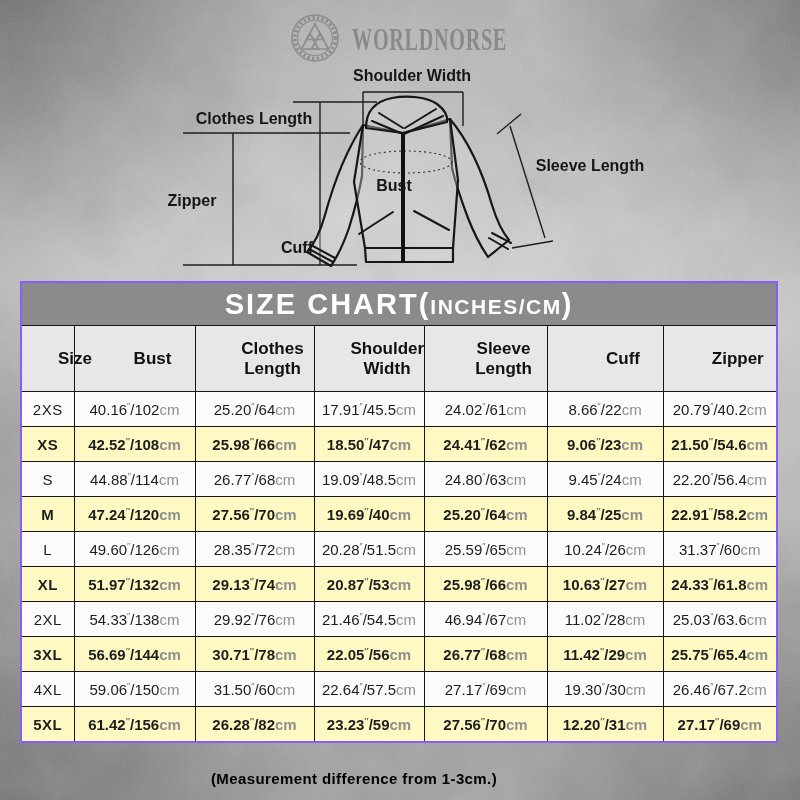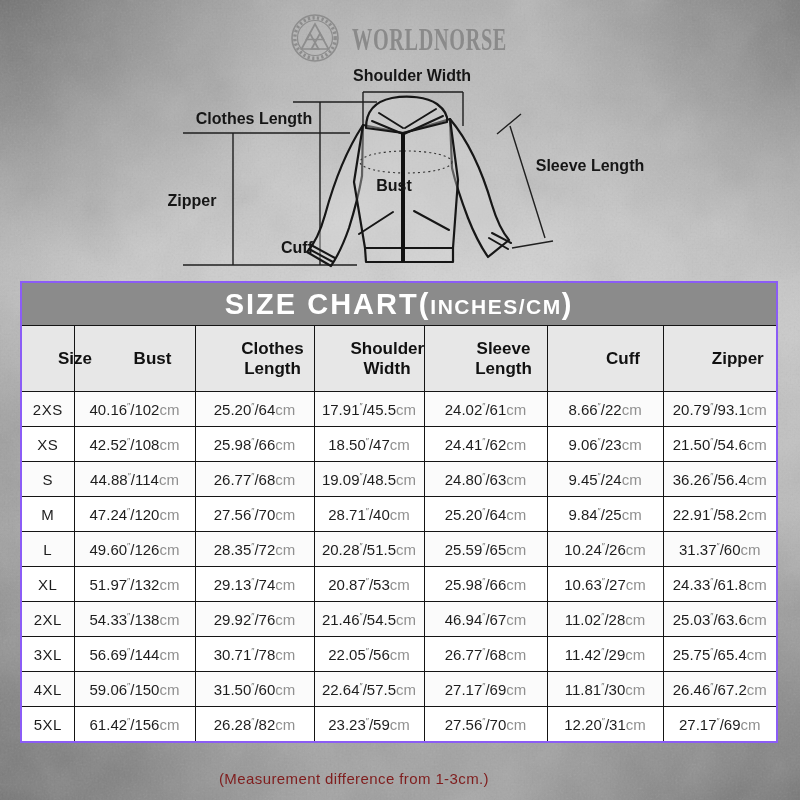--- a/index.html
+++ b/index.html
@@ -42,27 +42,27 @@
     background:#8b8b8b;height:42px;color:#ffffff;
     letter-spacing:2px;white-space:nowrap;
   }
   .title-big{font-size:29px;font-weight:bold;}
   .title-small{font-size:21px;font-weight:bold;letter-spacing:1.5px;}
   .chart thead th{
     background:#e7e7e7;height:65px;font-size:17px;font-weight:bold;
     line-height:1.12;color:#111;padding-left:36px;
   }
   .chart tbody td{height:34px;background:#fbfbfb;font-size:15px;color:#1d1d1d;white-space:nowrap;}
-  .chart tbody tr.alt td{background:#ffffff;}
+  .chart tbody tr.alt td{background:#fef9c3;font-weight:bold;}
   .size-cell{font-size:19px;letter-spacing:0.5px;}
   .chart sup{font-size:9px;color:#6e6e6e;vertical-align:super;line-height:0;}
   .cm{color:#8f8f8f;}
   .footer-note{
     position:absolute;left:0;top:770px;width:708px;text-align:center;
-    font-size:15px;font-weight:normal;color:#7f1d1d;letter-spacing:0.4px;
+    font-size:15px;font-weight:bold;color:#000000;letter-spacing:0.4px;
   }
 </style>
 </head>
 <body>
 
 <div class="bg-base"></div>
 
 <svg class="bg-noise" width="800" height="800" aria-hidden="true">
   <defs>
     <filter id="cloud" x="0" y="0" width="100%" height="100%">
@@ -169,45 +169,45 @@
     </tr>
   </thead>
   <tbody>
       <tr>
         <td class="size-cell">2XS</td>
         <td><span class="n">40.16</span><sup>″</sup><span class="n">/102</span><span class="cm">cm</span></td>
         <td><span class="n">25.20</span><sup>″</sup><span class="n">/64</span><span class="cm">cm</span></td>
         <td><span class="n">17.91</span><sup>″</sup><span class="n">/45.5</span><span class="cm">cm</span></td>
         <td><span class="n">24.02</span><sup>″</sup><span class="n">/61</span><span class="cm">cm</span></td>
         <td><span class="n">8.66</span><sup>″</sup><span class="n">/22</span><span class="cm">cm</span></td>
-        <td><span class="n">20.79</span><sup>″</sup><span class="n">/93.1</span><span class="cm">cm</span></td>
+        <td><span class="n">20.79</span><sup>″</sup><span class="n">/40.2</span><span class="cm">cm</span></td>
       </tr>
       <tr class="alt">
         <td class="size-cell">XS</td>
         <td><span class="n">42.52</span><sup>″</sup><span class="n">/108</span><span class="cm">cm</span></td>
         <td><span class="n">25.98</span><sup>″</sup><span class="n">/66</span><span class="cm">cm</span></td>
         <td><span class="n">18.50</span><sup>″</sup><span class="n">/47</span><span class="cm">cm</span></td>
         <td><span class="n">24.41</span><sup>″</sup><span class="n">/62</span><span class="cm">cm</span></td>
         <td><span class="n">9.06</span><sup>″</sup><span class="n">/23</span><span class="cm">cm</span></td>
         <td><span class="n">21.50</span><sup>″</sup><span class="n">/54.6</span><span class="cm">cm</span></td>
       </tr>
       <tr>
         <td class="size-cell">S</td>
         <td><span class="n">44.88</span><sup>″</sup><span class="n">/114</span><span class="cm">cm</span></td>
         <td><span class="n">26.77</span><sup>″</sup><span class="n">/68</span><span class="cm">cm</span></td>
         <td><span class="n">19.09</span><sup>″</sup><span class="n">/48.5</span><span class="cm">cm</span></td>
         <td><span class="n">24.80</span><sup>″</sup><span class="n">/63</span><span class="cm">cm</span></td>
         <td><span class="n">9.45</span><sup>″</sup><span class="n">/24</span><span class="cm">cm</span></td>
-        <td><span class="n">36.26</span><sup>″</sup><span class="n">/56.4</span><span class="cm">cm</span></td>
+        <td><span class="n">22.20</span><sup>″</sup><span class="n">/56.4</span><span class="cm">cm</span></td>
       </tr>
       <tr class="alt">
         <td class="size-cell">M</td>
         <td><span class="n">47.24</span><sup>″</sup><span class="n">/120</span><span class="cm">cm</span></td>
         <td><span class="n">27.56</span><sup>″</sup><span class="n">/70</span><span class="cm">cm</span></td>
-        <td><span class="n">28.71</span><sup>″</sup><span class="n">/40</span><span class="cm">cm</span></td>
+        <td><span class="n">19.69</span><sup>″</sup><span class="n">/40</span><span class="cm">cm</span></td>
         <td><span class="n">25.20</span><sup>″</sup><span class="n">/64</span><span class="cm">cm</span></td>
         <td><span class="n">9.84</span><sup>″</sup><span class="n">/25</span><span class="cm">cm</span></td>
         <td><span class="n">22.91</span><sup>″</sup><span class="n">/58.2</span><span class="cm">cm</span></td>
       </tr>
       <tr>
         <td class="size-cell">L</td>
         <td><span class="n">49.60</span><sup>″</sup><span class="n">/126</span><span class="cm">cm</span></td>
         <td><span class="n">28.35</span><sup>″</sup><span class="n">/72</span><span class="cm">cm</span></td>
         <td><span class="n">20.28</span><sup>″</sup><span class="n">/51.5</span><span class="cm">cm</span></td>
         <td><span class="n">25.59</span><sup>″</sup><span class="n">/65</span><span class="cm">cm</span></td>
@@ -240,21 +240,21 @@
         <td><span class="n">26.77</span><sup>″</sup><span class="n">/68</span><span class="cm">cm</span></td>
         <td><span class="n">11.42</span><sup>″</sup><span class="n">/29</span><span class="cm">cm</span></td>
         <td><span class="n">25.75</span><sup>″</sup><span class="n">/65.4</span><span class="cm">cm</span></td>
       </tr>
       <tr>
         <td class="size-cell">4XL</td>
         <td><span class="n">59.06</span><sup>″</sup><span class="n">/150</span><span class="cm">cm</span></td>
         <td><span class="n">31.50</span><sup>″</sup><span class="n">/60</span><span class="cm">cm</span></td>
         <td><span class="n">22.64</span><sup>″</sup><span class="n">/57.5</span><span class="cm">cm</span></td>
         <td><span class="n">27.17</span><sup>″</sup><span class="n">/69</span><span class="cm">cm</span></td>
-        <td><span class="n">11.81</span><sup>″</sup><span class="n">/30</span><span class="cm">cm</span></td>
+        <td><span class="n">19.30</span><sup>″</sup><span class="n">/30</span><span class="cm">cm</span></td>
         <td><span class="n">26.46</span><sup>″</sup><span class="n">/67.2</span><span class="cm">cm</span></td>
       </tr>
       <tr class="alt">
         <td class="size-cell">5XL</td>
         <td><span class="n">61.42</span><sup>″</sup><span class="n">/156</span><span class="cm">cm</span></td>
         <td><span class="n">26.28</span><sup>″</sup><span class="n">/82</span><span class="cm">cm</span></td>
         <td><span class="n">23.23</span><sup>″</sup><span class="n">/59</span><span class="cm">cm</span></td>
         <td><span class="n">27.56</span><sup>″</sup><span class="n">/70</span><span class="cm">cm</span></td>
         <td><span class="n">12.20</span><sup>″</sup><span class="n">/31</span><span class="cm">cm</span></td>
         <td><span class="n">27.17</span><sup>″</sup><span class="n">/69</span><span class="cm">cm</span></td>

